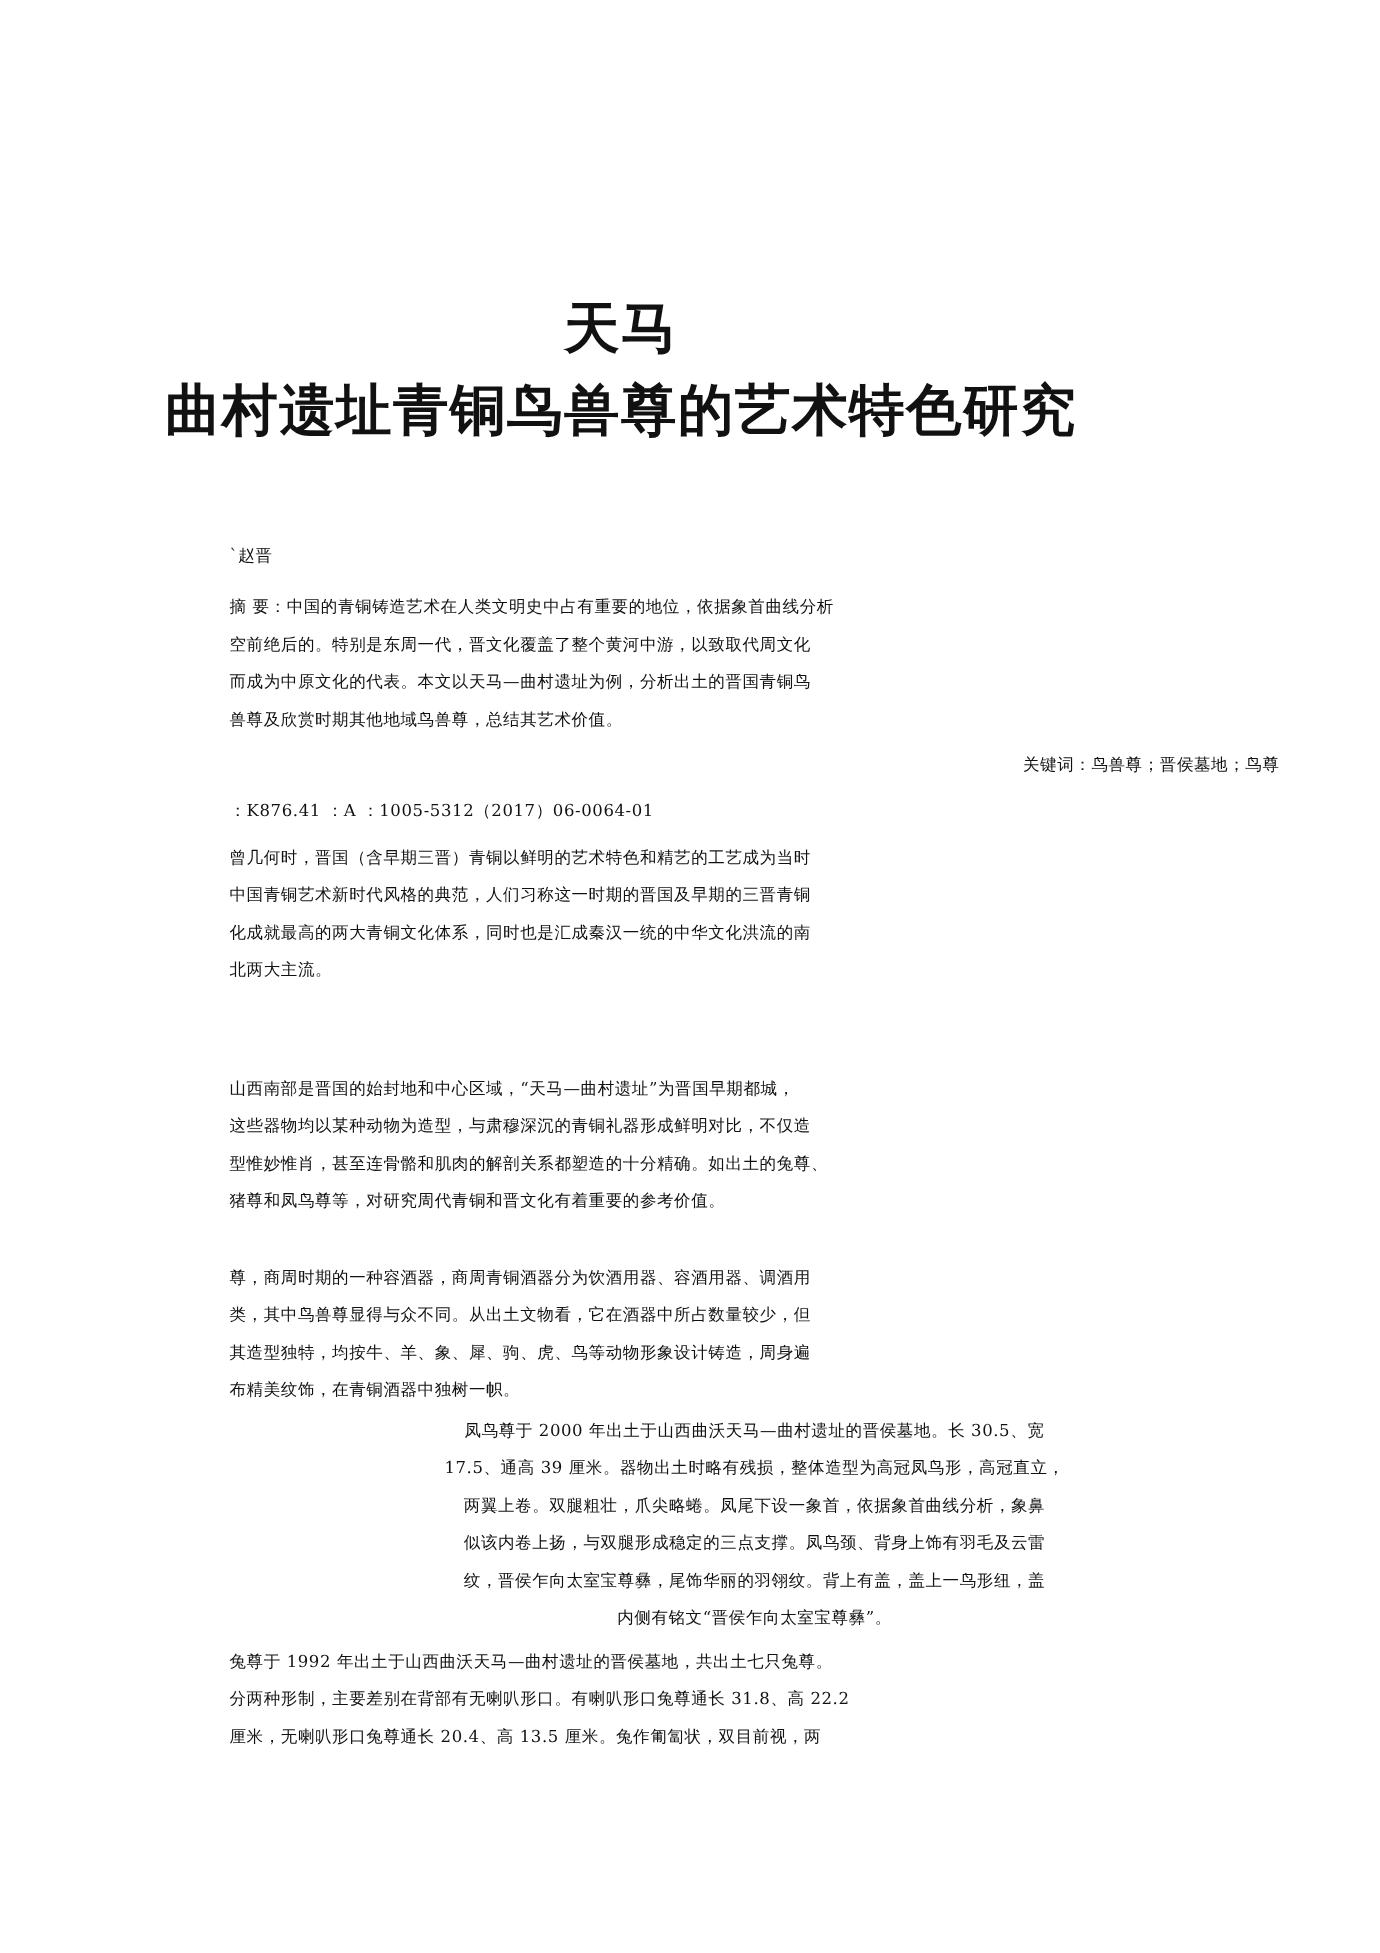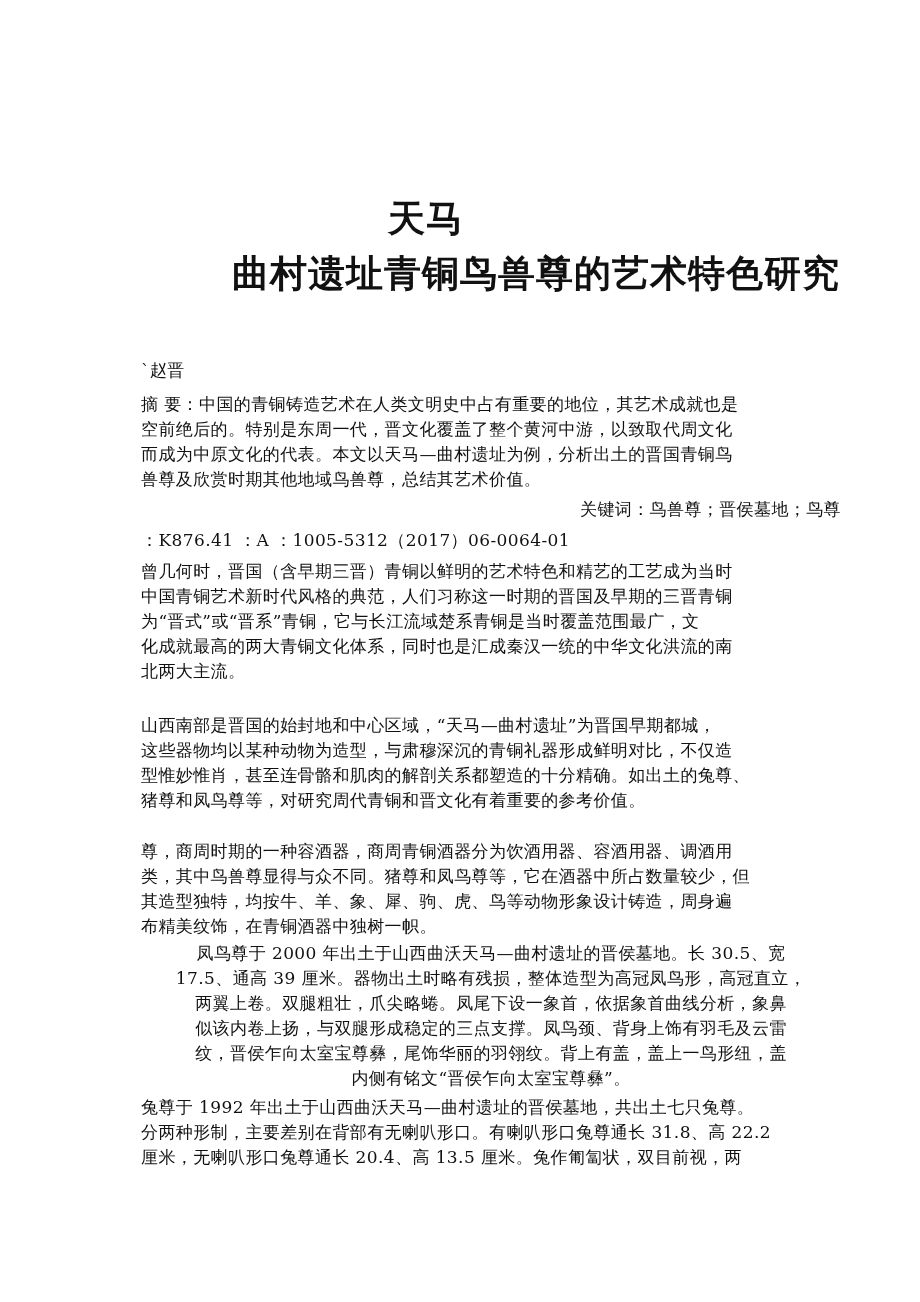--- a/index.html
+++ b/index.html
@@ -2,74 +2,73 @@
 <html><head>
 <meta charset="utf-8">
 <style>
   html, body { margin: 0; padding: 0; background: #ffffff; }
   body {
     width: 920px; height: 1302px; position: relative; overflow: hidden;
     font-family: "DejaVu Serif", "Liberation Serif", serif;
     color: #111111;
   }
   .title {
-    position: absolute; left: 12px; width: 828px; text-align: center;
+    position: absolute; left: 0; width: 828px; text-align: center;
     font-size: 37px; letter-spacing: 1px; line-height: 1;
   }
   #t1 { top: 175px; }
-  #t2 { top: 230px; text-align: right; }
+  #t2 { top: 230px; }
   .block {
-    position: absolute; left: 141px; width: 700px;
-    font-size: 17px; line-height: 25px; letter-spacing: 0.4px;
+    position: absolute; left: 153px; width: 700px;
+    font-size: 11px; line-height: 25px; letter-spacing: 0.4px;
   }
   .line { display: block; white-space: nowrap; }
 </style>
 </head>
 <body>
 
 <h1 id="t1" class="title">天马</h1>
 <h1 id="t2" class="title">曲村遗址青铜鸟兽尊的艺术特色研究</h1>
 
 <div class="block" style="top:358px;">
   <span class="line">`赵晋</span>
 </div>
 
 <div class="block" style="top:392px;">
-  <span class="line">摘 要：中国的青铜铸造艺术在人类文明史中占有重要的地位，其艺术成就也是</span>
+  <span class="line">摘 要：中国的青铜铸造艺术在人类文明史中占有重要的地位，依据象首曲线分析</span>
   <span class="line">空前绝后的。特别是东周一代，晋文化覆盖了整个黄河中游，以致取代周文化</span>
   <span class="line">而成为中原文化的代表。本文以天马—曲村遗址为例，分析出土的晋国青铜鸟</span>
   <span class="line">兽尊及欣赏时期其他地域鸟兽尊，总结其艺术价值。</span>
 </div>
 
 <div class="block" style="top:497px;text-align:right;">
   <span class="line">关键词：鸟兽尊；晋侯墓地；鸟尊</span>
 </div>
 
 <div class="block" style="top:528px;">
   <span class="line">：K876.41 ：A ：1005-5312（2017）06-0064-01</span>
 </div>
 
 <div class="block" style="top:559px;">
   <span class="line">曾几何时，晋国（含早期三晋）青铜以鲜明的艺术特色和精艺的工艺成为当时</span>
   <span class="line">中国青铜艺术新时代风格的典范，人们习称这一时期的晋国及早期的三晋青铜</span>
-  <span class="line">为“晋式”或“晋系”青铜，它与长江流域楚系青铜是当时覆盖范围最广，文</span>
   <span class="line">化成就最高的两大青铜文化体系，同时也是汇成秦汉一统的中华文化洪流的南</span>
   <span class="line">北两大主流。</span>
 </div>
 
 <div class="block" style="top:685px;margin-top:28px;">
   <span class="line">山西南部是晋国的始封地和中心区域，“天马—曲村遗址”为晋国早期都城，</span>
   <span class="line">这些器物均以某种动物为造型，与肃穆深沉的青铜礼器形成鲜明对比，不仅造</span>
   <span class="line">型惟妙惟肖，甚至连骨骼和肌肉的解剖关系都塑造的十分精确。如出土的兔尊、</span>
   <span class="line">猪尊和凤鸟尊等，对研究周代青铜和晋文化有着重要的参考价值。</span>
 </div>
 
 <div class="block" style="top:816px;margin-top:23px;">
   <span class="line">尊，商周时期的一种容酒器，商周青铜酒器分为饮酒用器、容酒用器、调酒用</span>
-  <span class="line">类，其中鸟兽尊显得与众不同。猪尊和凤鸟尊等，它在酒器中所占数量较少，但</span>
+  <span class="line">类，其中鸟兽尊显得与众不同。从出土文物看，它在酒器中所占数量较少，但</span>
   <span class="line">其造型独特，均按牛、羊、象、犀、驹、虎、鸟等动物形象设计铸造，周身遍</span>
   <span class="line">布精美纹饰，在青铜酒器中独树一帜。</span>
 </div>
 
 <div class="block" style="top:941px;text-align:center;">
   <span class="line">凤鸟尊于 2000 年出土于山西曲沃天马—曲村遗址的晋侯墓地。长 30.5、宽</span>
   <span class="line">17.5、通高 39 厘米。器物出土时略有残损，整体造型为高冠凤鸟形，高冠直立，</span>
   <span class="line">两翼上卷。双腿粗壮，爪尖略蜷。凤尾下设一象首，依据象首曲线分析，象鼻</span>
   <span class="line">似该内卷上扬，与双腿形成稳定的三点支撑。凤鸟颈、背身上饰有羽毛及云雷</span>
   <span class="line">纹，晋侯乍向太室宝尊彝，尾饰华丽的羽翎纹。背上有盖，盖上一鸟形纽，盖</span>

